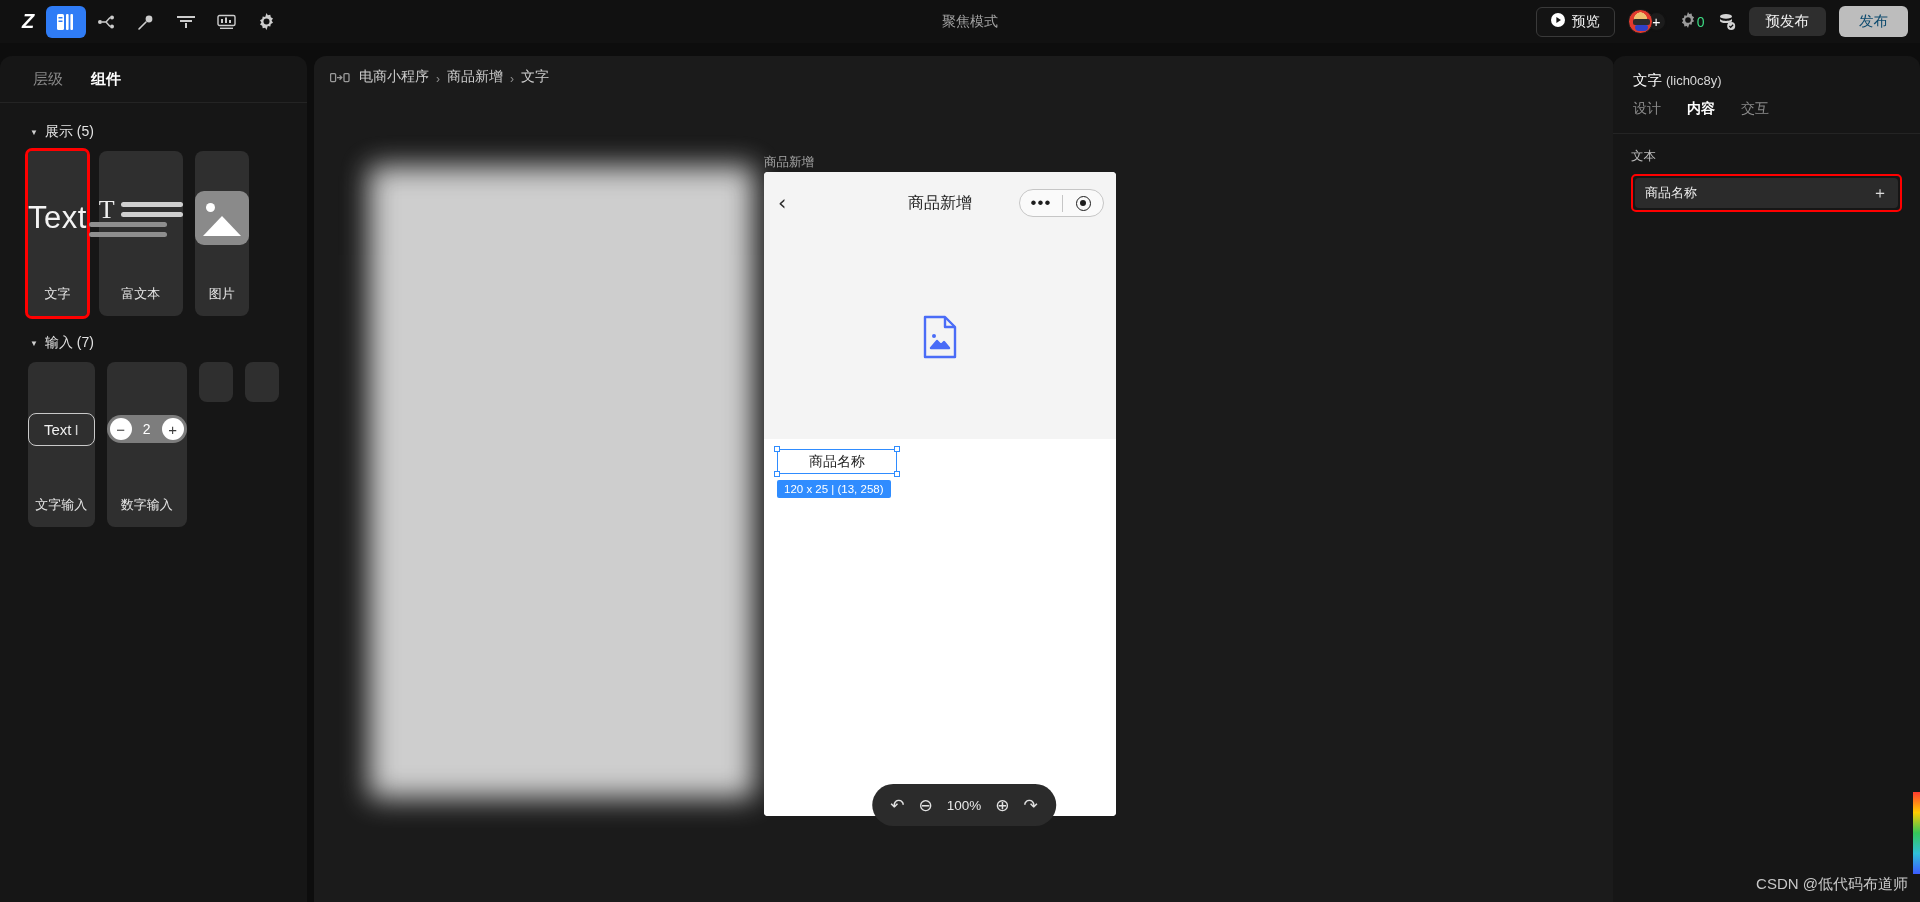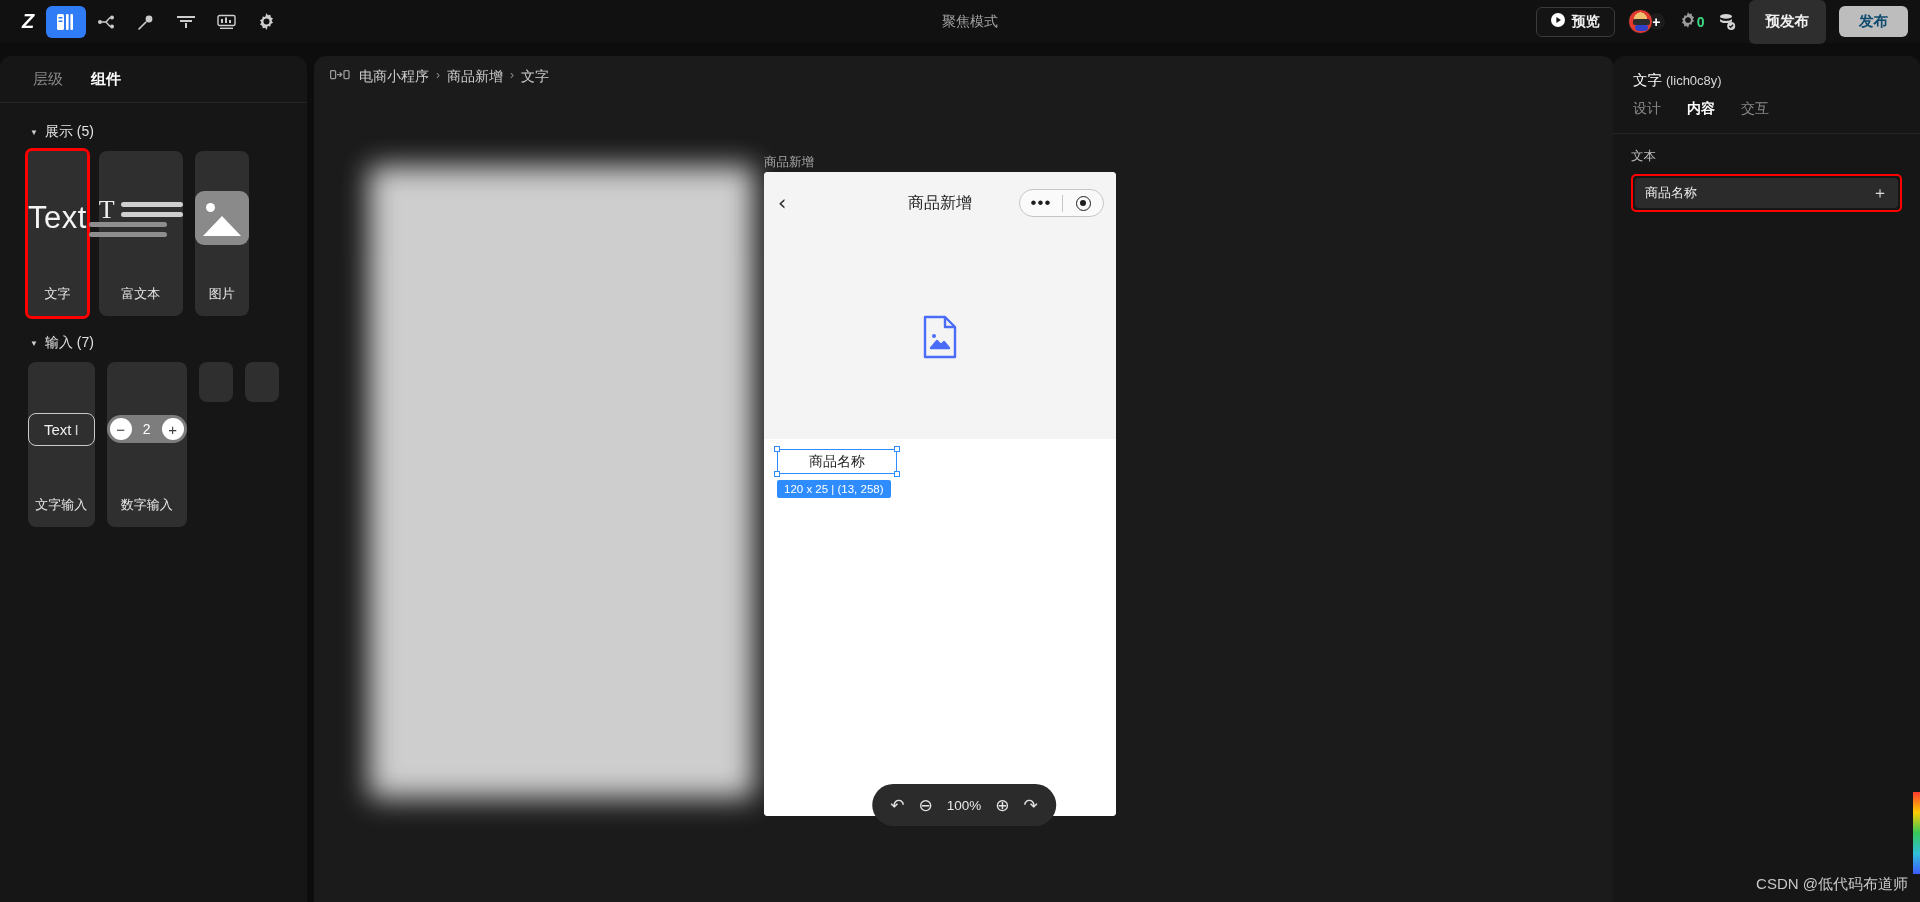--- a/index.html
+++ b/index.html
@@ -23,21 +23,21 @@
   }
   .tb-icon.logo { width: 36px; color: #ffffff; font-weight: bold; font-size: 20px; font-style: italic; }
   .tb-icon.active { background: #2f7cf6; color: #fff; }
   .tb-center {
     position: absolute; left: 0; right: 0; top: 0; height: 43px;
     display: flex; align-items: center; justify-content: center;
     color: #a3a3a3; font-size: 14px; pointer-events: none; margin-left: 20px;
   }
   .tb-right {
     position: absolute; right: 12px; top: 0; height: 43px;
-    display: flex; align-items: center; gap: 13px; font-weight: bold;
+    display: flex; align-items: center; gap: 13px;
   }
   .btn-preview {
     display: flex; align-items: center; gap: 7px;
     height: 30px; padding: 0 14px; border: 1px solid #3a3a3a; border-radius: 6px;
     color: #efefef; font-size: 14px; background: #141414; cursor: pointer;
   }
   .avatar-wrap { display: flex; align-items: center; }
   .avatar {
     width: 25px; height: 25px; border-radius: 50%;
     background: radial-gradient(circle at 50% 38%, #f0c070 0 34%, #e23a2e 36% 100%);
@@ -53,21 +53,21 @@
   }
   .avatar-plus {
     width: 21px; height: 21px; border-radius: 50%; background: #1c1c1c;
     color: #fff; font-size: 15px; display: flex; align-items: center; justify-content: center;
     margin-left: -7px; border: 2px solid #111; cursor: pointer;
   }
   .gear-count { display: flex; align-items: center; color: #3ddc84; font-size: 14px; gap: 1px; cursor: pointer; }
   .gear-count .g { color: #9a9a9a; font-size: 15px; }
   .db-check { color: #d4d4d4; font-size: 15px; cursor: pointer; display:flex; align-items:center; }
   .btn-prepub {
-    height: 44px; padding: 0 17px; border-radius: 6px; background: #2e2e2e;
+    height: 29px; padding: 0 17px; border-radius: 6px; background: #2e2e2e;
     color: #f2f2f2; font-size: 14.5px; display: flex; align-items: center; cursor: pointer;
   }
   .btn-pub {
     height: 31px; padding: 0 20px; border-radius: 6px; background: #bdbdbd;
     color: #0c4a6e; font-size: 14.5px; display: flex; align-items: center; cursor: pointer;
   }
 
   
   #left-panel {
     position: absolute; left: 0; top: 56px; width: 307px; height: 846px;
@@ -138,21 +138,21 @@
     display: flex; align-items: center; justify-content: center; font-size: 15px; line-height: 1;
   }
   .numval { min-width: 18px; text-align: center; }
 
   
   #canvas {
     position: absolute; left: 314px; top: 56px; width: 1300px; height: 846px;
     background: #1b1b1b; border-radius: 12px 12px 0 0; overflow: hidden;
   }
   .breadcrumb {
-    display: flex; align-items: flex-start; gap: 7px; padding: 12px 0 0 16px;
+    display: flex; align-items: flex-end; gap: 7px; padding: 12px 0 0 16px;
     color: #cdcdcd; font-size: 14px;
   }
   .bc-ic { color: #8d8d8d; font-size: 13px; letter-spacing: -1px; }
   .bc-sep { color: #8d8d8d; font-size: 12px; }
   .stage { position: relative; width: 100%; height: 760px; }
 
   .ghost-phone {
     position: absolute; left: 55px; top: 80px; width: 385px; height: 632px;
     background: #d8d8d8; border-radius: 4px;
     filter: blur(14px); opacity: .95;

